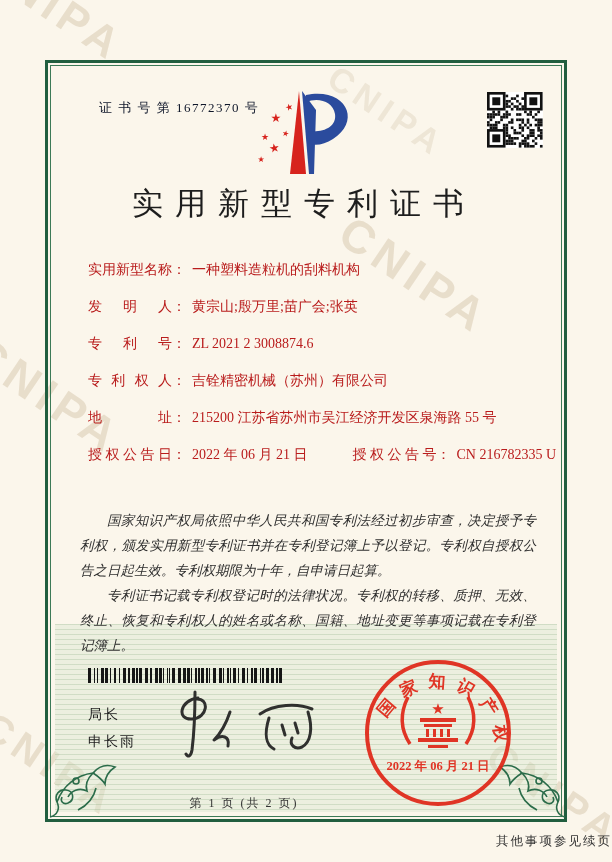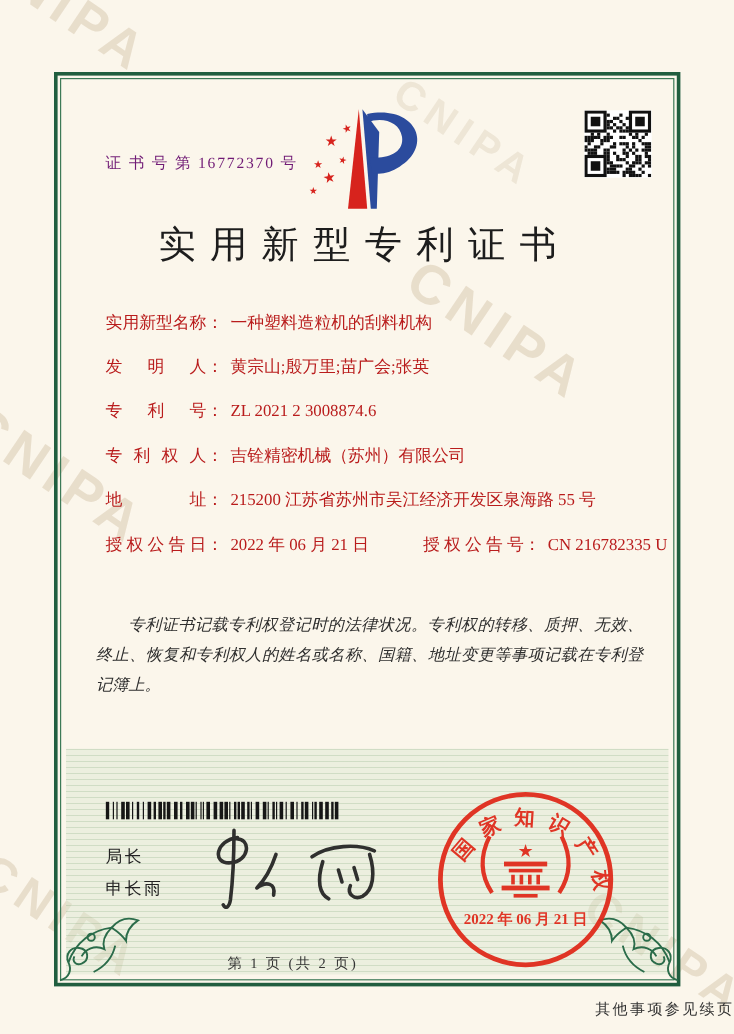--- a/index.html
+++ b/index.html
@@ -26,22 +26,22 @@
     position:absolute;inset:2px;border:1px solid #3c7a57;box-sizing:border-box;
   }
   .waveband{
     position:absolute;left:4px;right:4px;bottom:4px;height:188px;
     background:
       repeating-linear-gradient(180deg, rgba(110,155,105,.22) 0 1px, rgba(0,0,0,0) 1px 5px),
       rgba(218,230,209,.45);
   }
   
   .certno{
-    position:absolute;z-index:3;left:88px;top:99px;
-    font-size:13px;letter-spacing:1.5px;color:#701a75;margin-top:28px;
+    position:absolute;z-index:3;left:99px;top:99px;
+    font-size:13px;letter-spacing:1.5px;color:#0f172a;
   }
   .logo{position:absolute;z-index:3;left:248px;top:86px;}
   .qr{position:absolute;z-index:3;left:487px;top:92px;width:56px;height:56px;background:#fff;}
   .title{
     position:absolute;z-index:3;left:0;top:183px;width:596px;text-align:center;
     font-size:31px;font-weight:normal;letter-spacing:12px;text-indent:12px;color:#1d1d1d;
   }
   
   .fields{position:absolute;z-index:3;left:88px;top:258px;width:450px;font-size:14px;color:#b91c1c;}
   .frow{margin-bottom:14px;line-height:23px;white-space:nowrap;}
@@ -278,20 +278,21 @@
   </div>
   <div class="frow">
     <span class="flabel">地址</span><span class="fcolon">：</span><span class="fvalue">215200 江苏省苏州市吴江经济开发区泉海路 55 号</span>
   </div>
   <div class="frow">
     <span class="flabel">授权公告日</span><span class="fcolon">：</span><span class="fvalue">2022 年 06 月 21 日</span><span class="pair2"><span class="flabel">授权公告号</span><span class="fcolon">：</span><span class="fvalue">CN 216782335 U</span></span>
   </div>
 </div>
 
 <div class="body-text">
+  <p>国家知识产权局依照中华人民共和国专利法经过初步审查，决定授予专利权，颁发实用新型专利证书并在专利登记簿上予以登记。专利权自授权公告之日起生效。专利权期限为十年，自申请日起算。</p>
   <p>专利证书记载专利权登记时的法律状况。专利权的转移、质押、无效、终止、恢复和专利权人的姓名或名称、国籍、地址变更等事项记载在专利登记簿上。</p>
 </div>
 
 <svg class="barcode" width="198" height="15" viewBox="0 0 198 15">
   <g id="barcode-bars" fill="#161616">
       <rect x="0" y="0" width="3" height="15"></rect>
       <rect x="6" y="0" width="1" height="15"></rect>
       <rect x="9" y="0" width="1" height="15"></rect>
       <rect x="13" y="0" width="3" height="15"></rect>
       <rect x="17" y="0" width="3" height="15"></rect>

